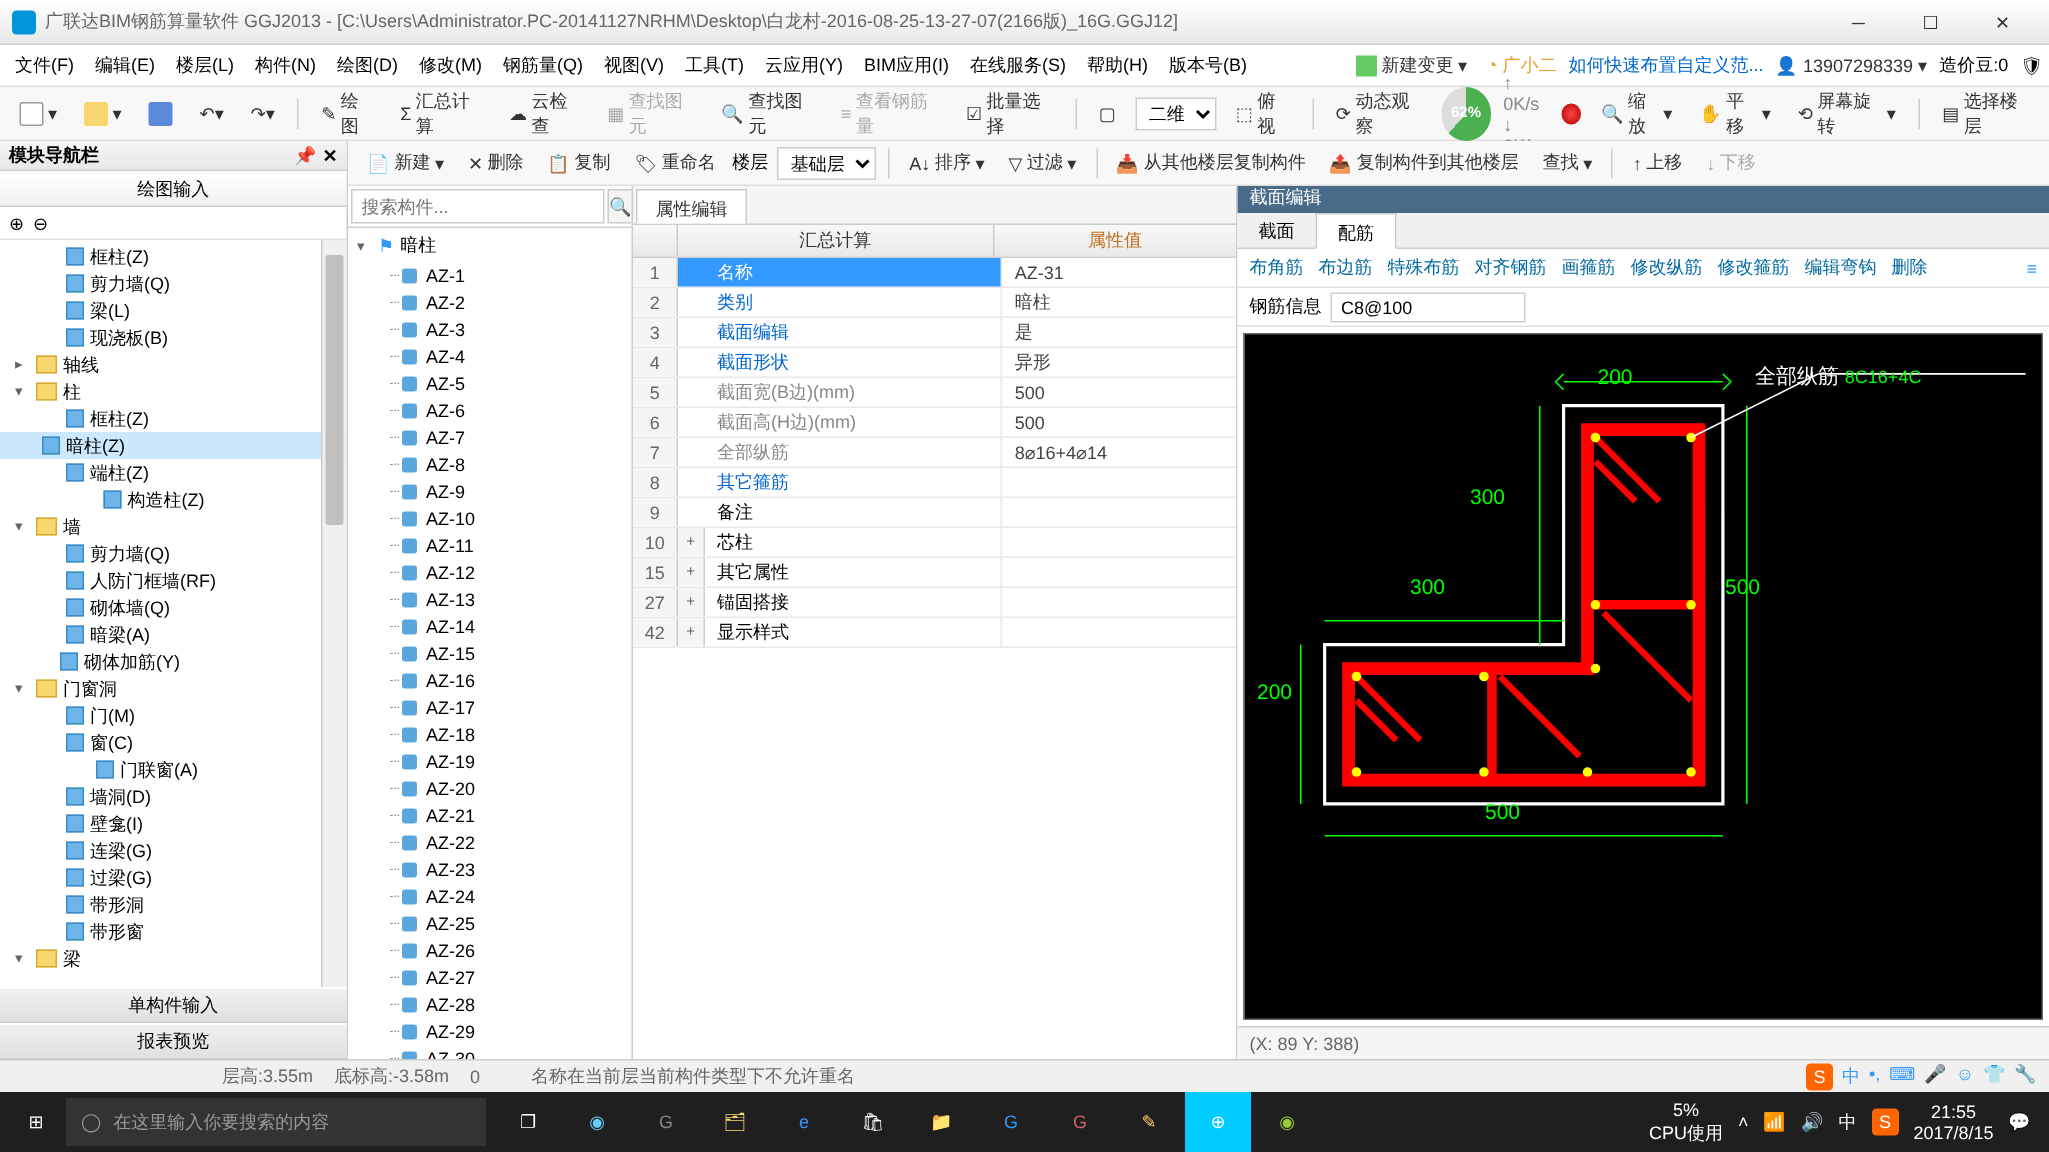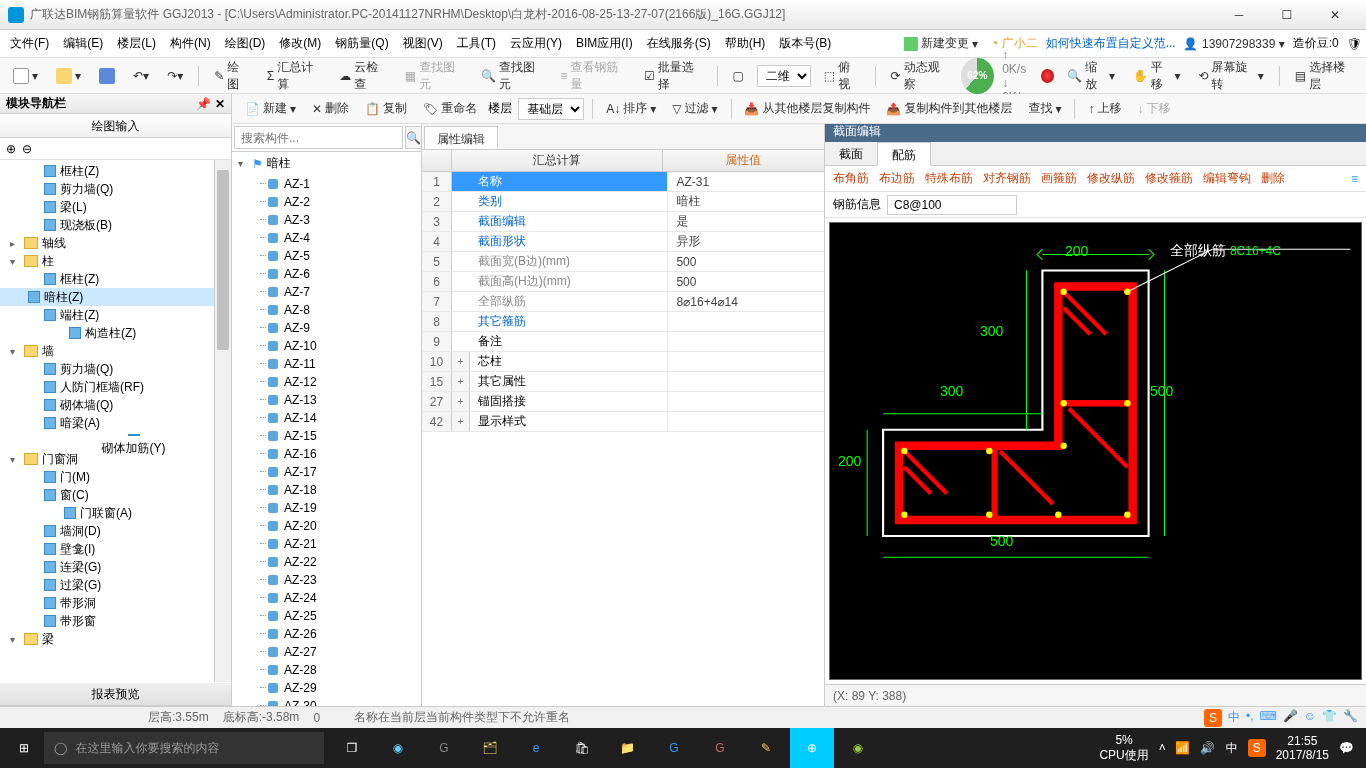--- a/index.html
+++ b/index.html
@@ -58,21 +58,21 @@
 .pr-name.blue{color:#0066cc}
 .pr-name.gray{color:#888}
 .pr-val{flex:1;display:flex;align-items:center;padding:0 8px;color:#444}
 .prop-row.sel .pr-name{background:#3399ff;color:#fff}
 .section-panel{flex:1;background:#fff;display:flex;flex-direction:column}
 .section-header{height:22px;background:#4a6a8a;color:#fff;display:flex;align-items:center;padding:0 8px}
 .section-tabs{height:24px;display:flex;background:#f0f0f0;border-bottom:1px solid #ccc}
 .sec-tab{padding:4px 14px;cursor:pointer}
 .sec-tab.active{background:#fff;border:1px solid #ccc;border-bottom:1px solid #fff;margin-bottom:-1px}
 .section-tools{height:26px;display:flex;align-items:center;padding:0 8px;gap:10px;border-bottom:1px solid #e0e0e0}
-.sec-tool{cursor:pointer;color:#c2410c}
+.sec-tool{cursor:pointer;color:#0369a1}
 .rebar-row{height:26px;display:flex;align-items:center;padding:0 8px;gap:6px;border-bottom:1px solid #e0e0e0}
 .rebar-input{border:1px solid #ccc;padding:2px 6px;width:130px}
 .canvas-area{flex:1;background:#000;position:relative;margin:4px;border:1px solid #666;overflow:hidden}
 .section-status{height:22px;background:#f5f5f5;border-top:1px solid #ccc;display:flex;align-items:center;padding:0 8px;color:#666}
 .statusbar{height:22px;background:#f0f0f0;border-top:1px solid #ccc;display:flex;align-items:center;padding:0 8px;gap:14px;color:#666}
 .taskbar{height:40px;background:#1f1f1f;display:flex;align-items:center;padding:0 4px;color:#fff}
 .task-start{width:40px;height:40px;display:flex;align-items:center;justify-content:center}
 .task-search{flex:0 0 280px;height:32px;background:#333;display:flex;align-items:center;padding:0 10px;gap:8px;color:#999}
 .task-icons{display:flex;gap:2px;margin-left:6px}
 .task-icon{width:44px;height:40px;display:flex;align-items:center;justify-content:center}
@@ -230,21 +230,21 @@
           <span>人防门框墙(RF)</span>
         </div>
         <div class="tree-item" style="padding-left: 44px;">
           <span class="tree-leaf-icon"></span>
           <span>砌体墙(Q)</span>
         </div>
         <div class="tree-item" style="padding-left: 44px;">
           <span class="tree-leaf-icon"></span>
           <span>暗梁(A)</span>
         </div>
-        <div class="tree-item" style="padding-left: 40px; flex-direction: column;">
+        <div class="tree-item" style="padding-left: 40px;">
           <span class="tree-leaf-icon"></span>
           <span>砌体加筋(Y)</span>
         </div>
         <div class="tree-group" style="padding-left: 10px;">
           <span class="tree-exp">▾</span>
           <span class="tree-folder"></span>
           <span>门窗洞</span>
         </div>
         <div class="tree-item" style="padding-left: 44px;">
           <span class="tree-leaf-icon"></span>
@@ -284,20 +284,21 @@
         </div>
         <div class="tree-group" style="padding-left: 10px;">
           <span class="tree-exp">▾</span>
           <span class="tree-folder"></span>
           <span>梁</span>
         </div>
         <div class="scroll-v">
           <div class="scroll-thumb" style="top:10px;height:180px"></div>
         </div>
     </div>
+    <div class="nav-section">单构件输入</div>
     <div class="nav-section">报表预览</div>
   </div>
 
   <div class="list-panel" style="position: static; top: 30px; left: 0px; width: 190px; bottom: 0px; margin-left: 0px; margin-top: 30px;">
 <div class="search-row">
   <input class="search-input" placeholder="搜索构件..." style="">
   <div class="search-btn">🔍</div>
 </div>
 <div class="list-tree">
   <div class="list-root"><span class="tree-exp">▾</span><span style="color:#39f">⚑</span> 暗柱</div>

